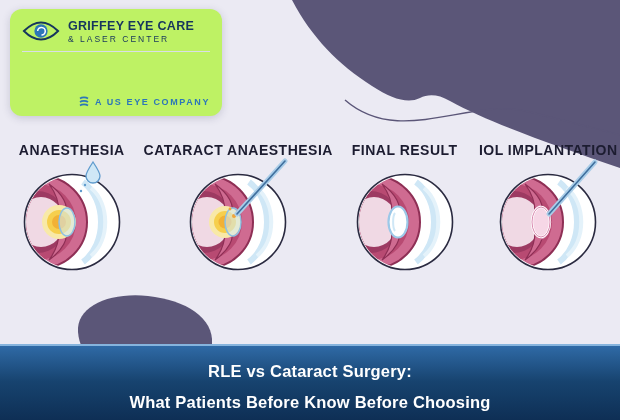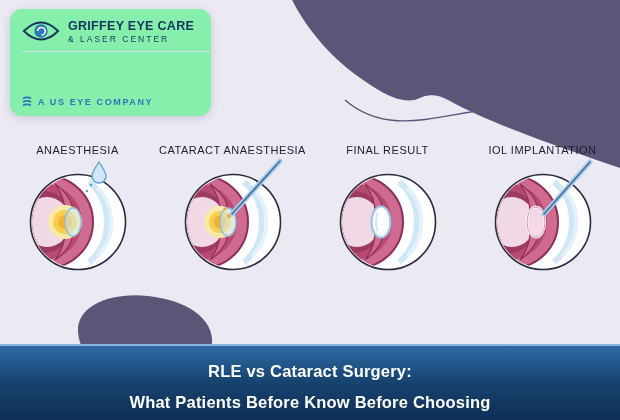--- a/index.html
+++ b/index.html
@@ -5,35 +5,35 @@
   html,body{margin:0;padding:0;background:#ffffff;}
   .poster{
     position:relative;width:620px;height:420px;overflow:hidden;
     background:#ebeaf3;
     font-family:"Liberation Sans", sans-serif;
   }
   .bg{position:absolute;inset:0;width:620px;height:420px;}
   
   .logo-card{
     position:absolute;left:10px;top:9px;width:188px;
-    background:#86efac;border-radius:12px;
+    background:#bef264;border-radius:12px;
     box-shadow:0 2px 8px rgba(40,40,80,.18);
-    padding:9px 1px 8px 12px;z-index:3;
+    padding:9px 12px 8px 12px;z-index:3;
   }
   .logo-top{display:flex;align-items:center;gap:8px;}
   .brand-line1{font-size:12.5px;font-weight:bold;color:#16355d;letter-spacing:.3px;white-space:nowrap;}
   .brand-line2{font-size:8.5px;font-weight:normal;color:#16355d;letter-spacing:2px;margin-top:1px;white-space:nowrap;}
   .logo-divider{height:1px;background:#d9dee8;margin:7px 0 5px 0;}
-  .logo-bottom{display:flex;align-items:center;justify-content:flex-start;gap:6px;margin-top:44px;}
+  .logo-bottom{display:flex;align-items:center;justify-content:flex-end;gap:6px;margin-top:44px;}
   .company-text{font-size:9px;font-weight:bold;color:#2d76b8;letter-spacing:1.6px;white-space:nowrap;}
   
   .stages{position:absolute;top:145px;left:0;right:0;display:flex;z-index:2;}
   .stage{flex:1;display:flex;flex-direction:column;align-items:center;}
   .stage-label{
-    font-size:11px;font-weight:normal;color:#1c1c30;letter-spacing:.5px;
+    font-size:14px;font-weight:bold;color:#1c1c30;letter-spacing:.5px;
     line-height:11px;text-align:center;white-space:nowrap;
   }
   .eye{display:block;}
   
   .banner{
     position:absolute;left:0;right:0;bottom:0;height:74px;z-index:4;
     background:linear-gradient(180deg,#2f6aa6 0%,#17436f 48%,#0e2f55 100%);
     border-top:2px solid #86b4dd;
     display:flex;flex-direction:column;align-items:center;justify-content:center;
     color:#ffffff;text-align:center;

